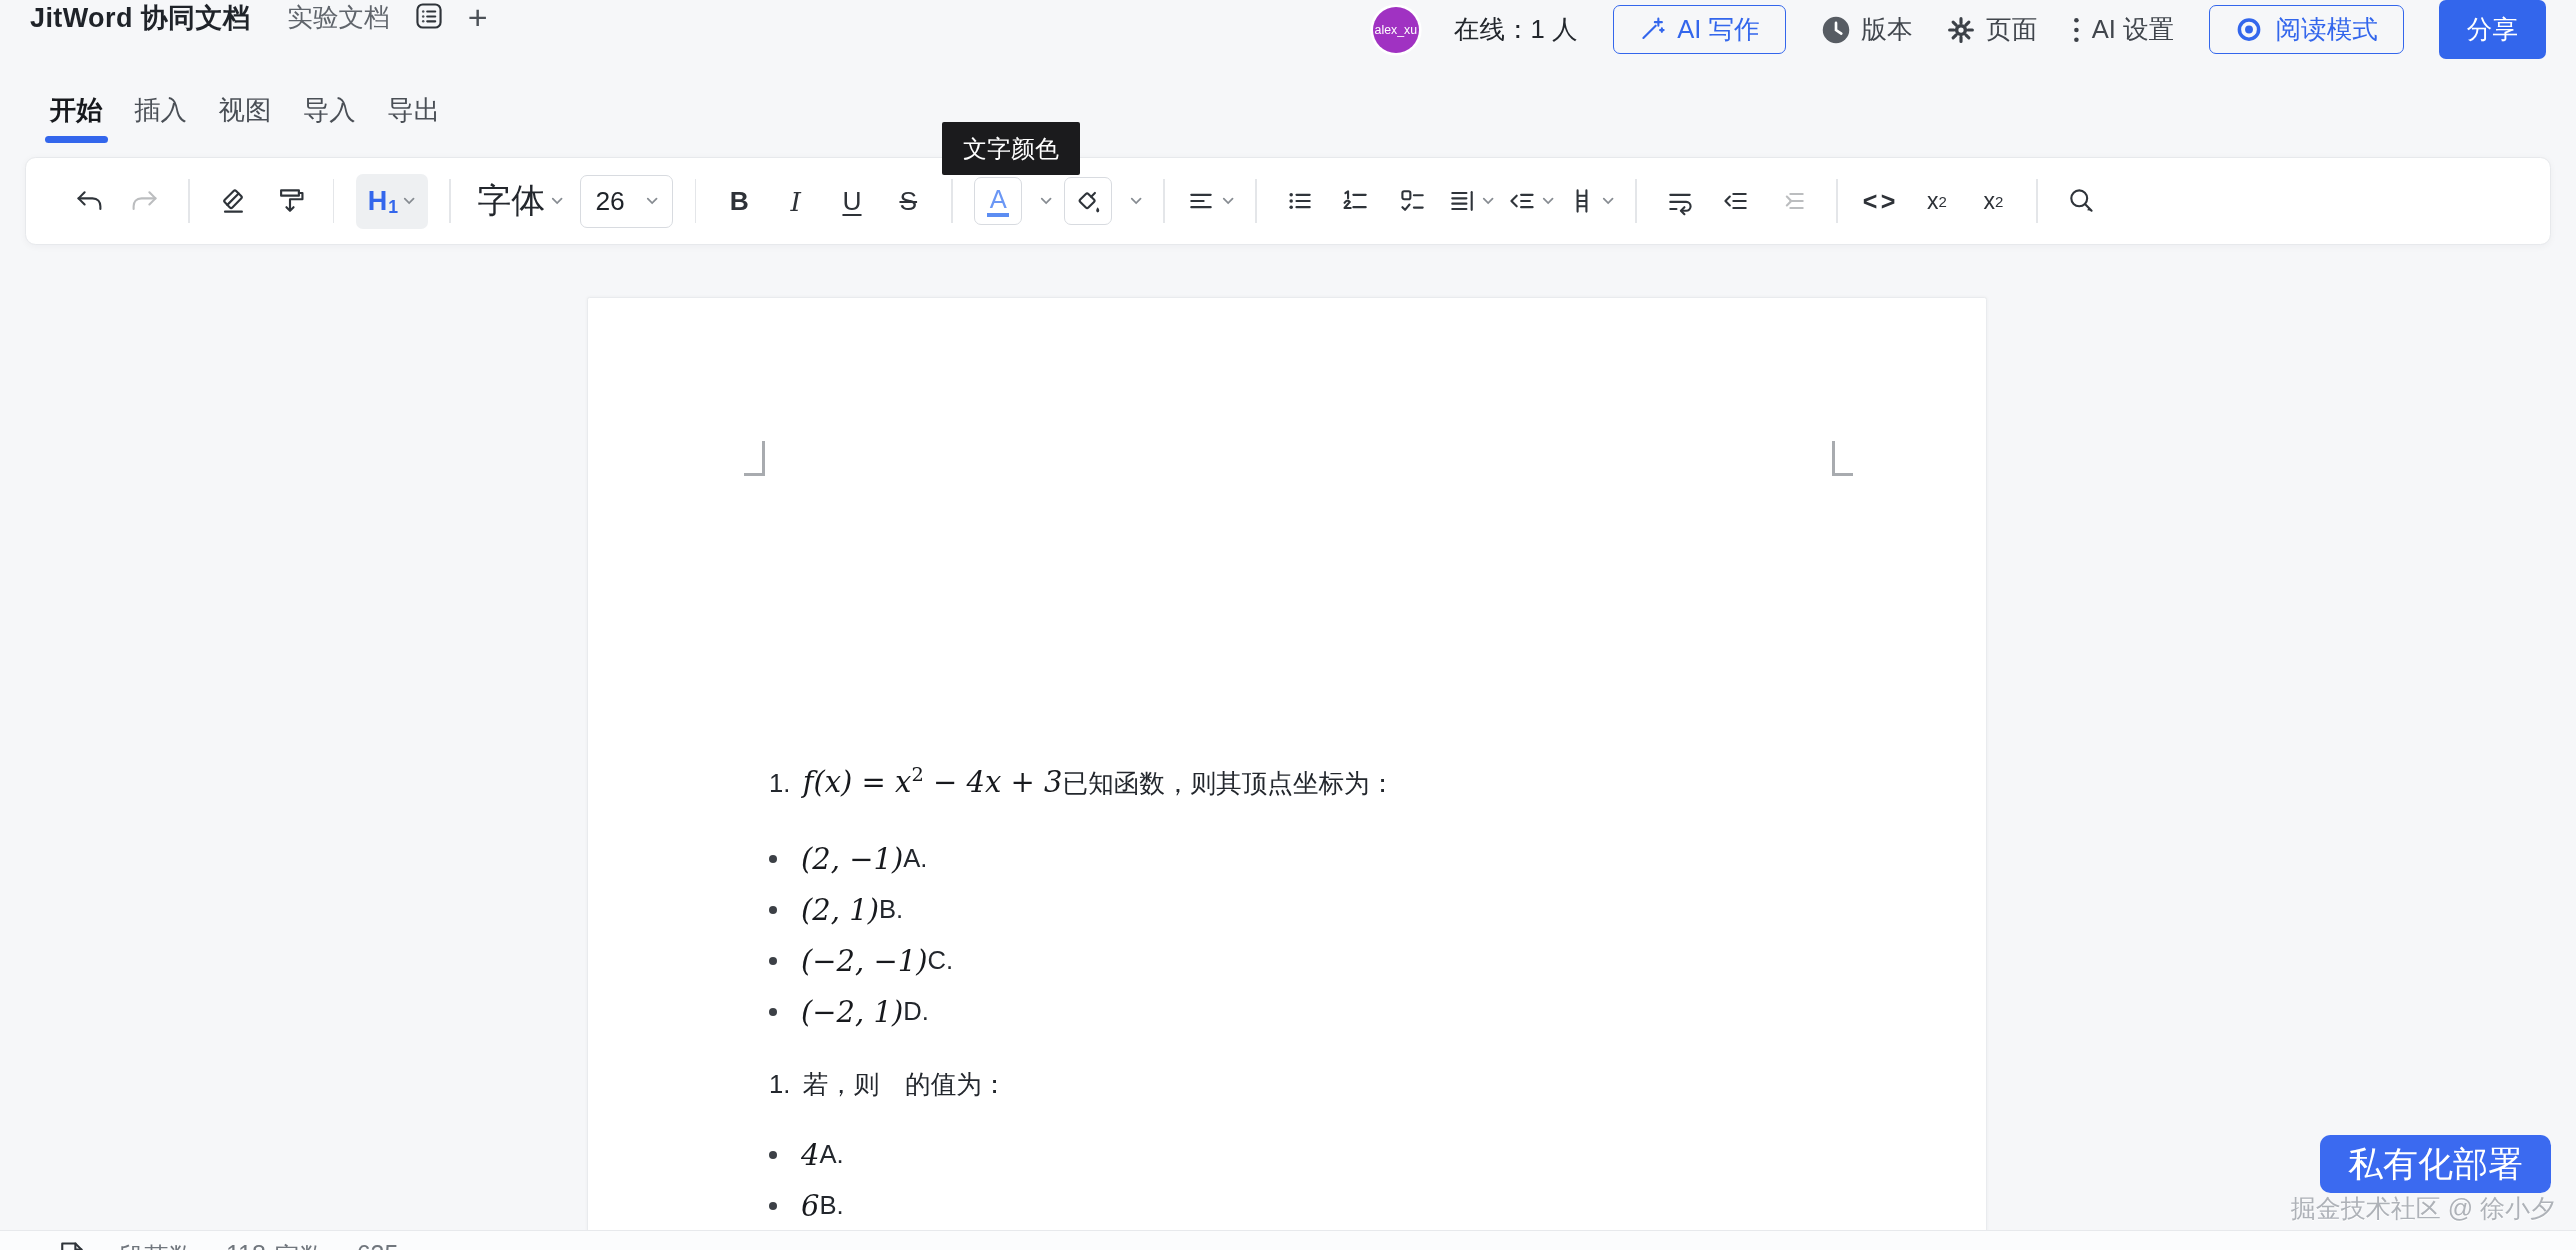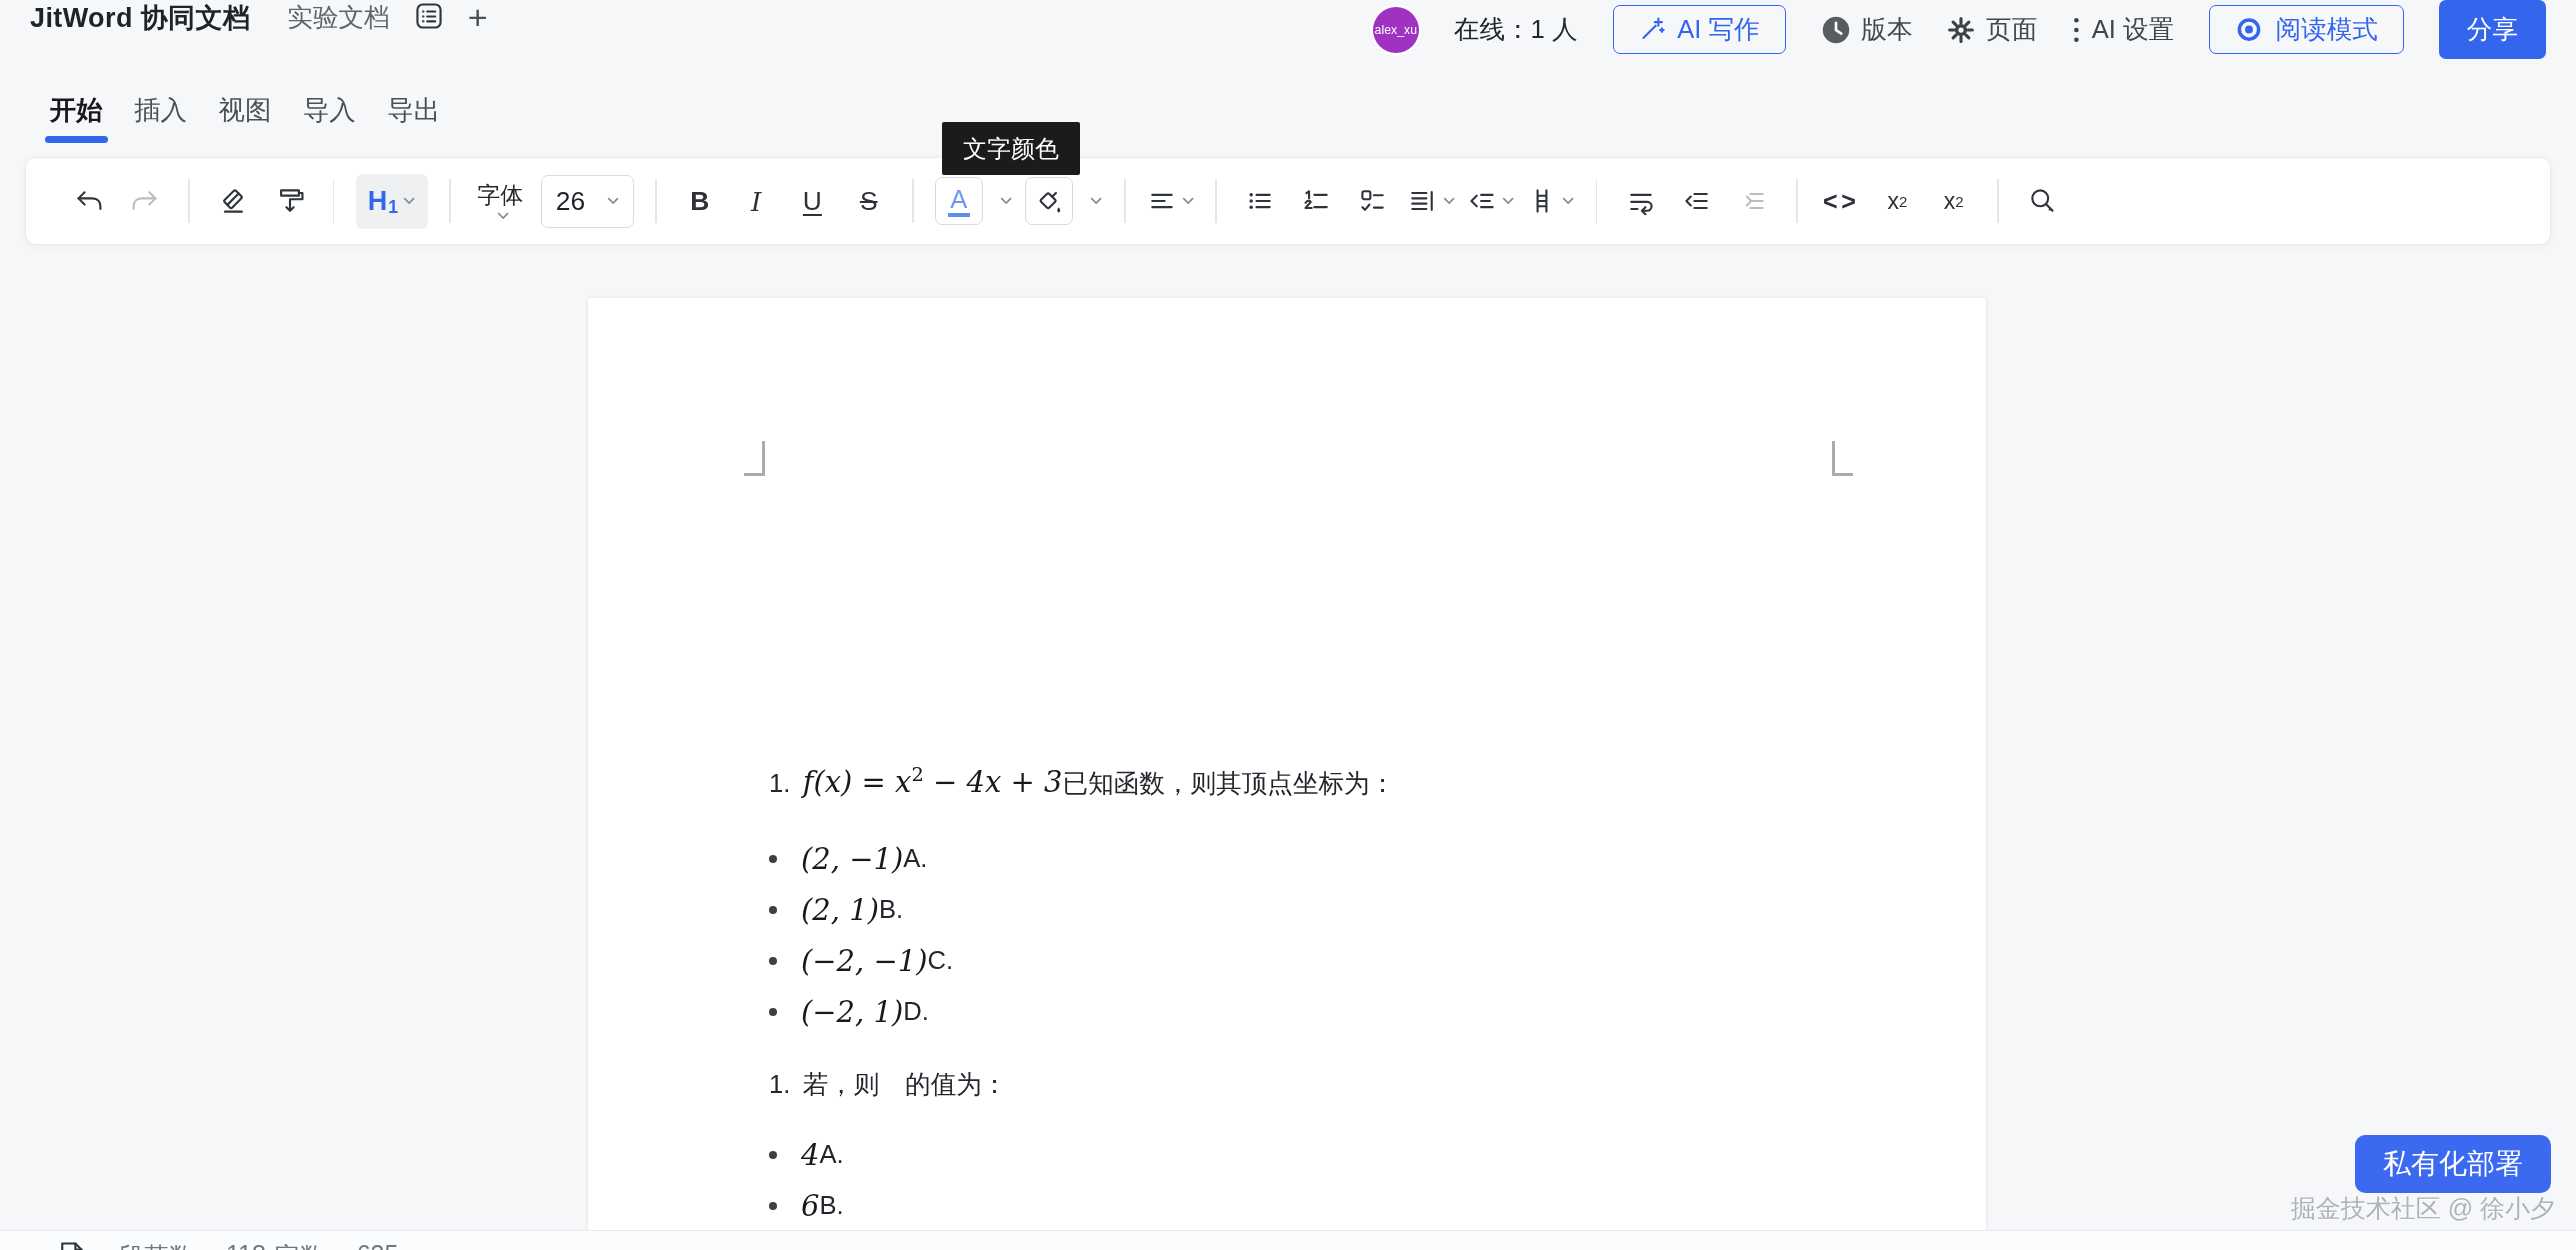--- a/index.html
+++ b/index.html
@@ -40,21 +40,21 @@
              border:0.9px solid #e7e9ec; border-radius:10.6px; box-shadow:0 1.8px 7px rgba(31,35,41,.04);
              display:flex; align-items:center; padding:0 41px; gap:12.3px; }
   .tbtn { min-width:44px; height:53px; display:flex; align-items:center; justify-content:center;
           border-radius:7px; font-size:26.4px; color:#2e3238; cursor:pointer; }
   .tdiv { width:1.8px; height:44px; background:#e4e6e9; margin:0 8.8px; }
   .dim { opacity:.32; }
   .chev { margin-left:5.3px; }
   .pill-h1 { background:#eef0f2; border-radius:7px; padding:0 12.3px; height:55px; display:flex; align-items:center; cursor:pointer; }
   .h1-main { color:#3366ec; font-weight:700; font-size:27px; }
   .h1-sub { color:#3366ec; font-weight:700; font-size:17.6px; margin:12.3px 0 0 0.9px; }
-  .font-select { display:flex; align-items:center; font-size:23px; color:#23272d; cursor:pointer; padding:0 5.3px;flex-direction:column; }
+  .font-select { display:flex; align-items:center; font-size:34px; color:#23272d; cursor:pointer; padding:0 5.3px; }
   .size-select { width:93px; height:53px; border:1.8px solid #d8dbe0; border-radius:7px; display:flex;
                  align-items:center; justify-content:space-between; padding:0 14px; font-size:26.4px; cursor:pointer; }
   .glyph-b { font-weight:700; }
   .glyph-i { font-family:"DejaVu Serif",serif; font-style:italic; }
   .glyph-u { text-decoration:underline; text-underline-offset:4.4px; }
   .glyph-s { text-decoration:line-through; }
   .boxed { width:48px; height:48px; border:1.8px solid #d8dbe0; border-radius:7px; display:flex;
            align-items:center; justify-content:center; cursor:pointer; }
   .color-a { color:#6b97f5; font-size:25.6px; border-bottom:4.4px solid #5c8df2; line-height:1; padding:1.8px 2.6px 0.9px; }
   .subsup { font-size:23px; }
@@ -88,21 +88,21 @@
   .opt-label { font-size:25.6px; color:#23272d; }
 
   
   .statusbar { position:absolute; left:0; right:0; top:1230px; height:56px; background:#fbfcfd;
                border-top:0.9px solid #e7e9ec; display:flex; align-items:flex-start; padding:8.8px 0 0 55px; gap:32px; z-index:20; }
   .stat-text { font-size:25px; color:#70767d; display:flex; gap:8.8px; }
   .stat-group { display:flex; gap:7px; }
 
   
   .deploy-btn { position:absolute; right:25px; top:1135px; height:58px; padding:0 28px; background:#3b6af0;
-                color:#fff; font-size:28px; border:none; border-radius:10.6px; display:flex; align-items:center; z-index:40; cursor:pointer; }
+                color:#fff; font-size:35px; border:none; border-radius:10.6px; display:flex; align-items:center; z-index:40; cursor:pointer; }
   .watermark { position:absolute; right:21px; top:1192px; font-size:25px; color:#aeb2b8;
                text-shadow:0 0.9px 0 rgba(255,255,255,.9); z-index:30; }
 </style>
 </head>
 <body>
 
 <header class="hdr">
   <div class="app-title">JitWord 协同文档</div>
   <div class="doc-name">实验文档</div>
   <span class="hicon">

